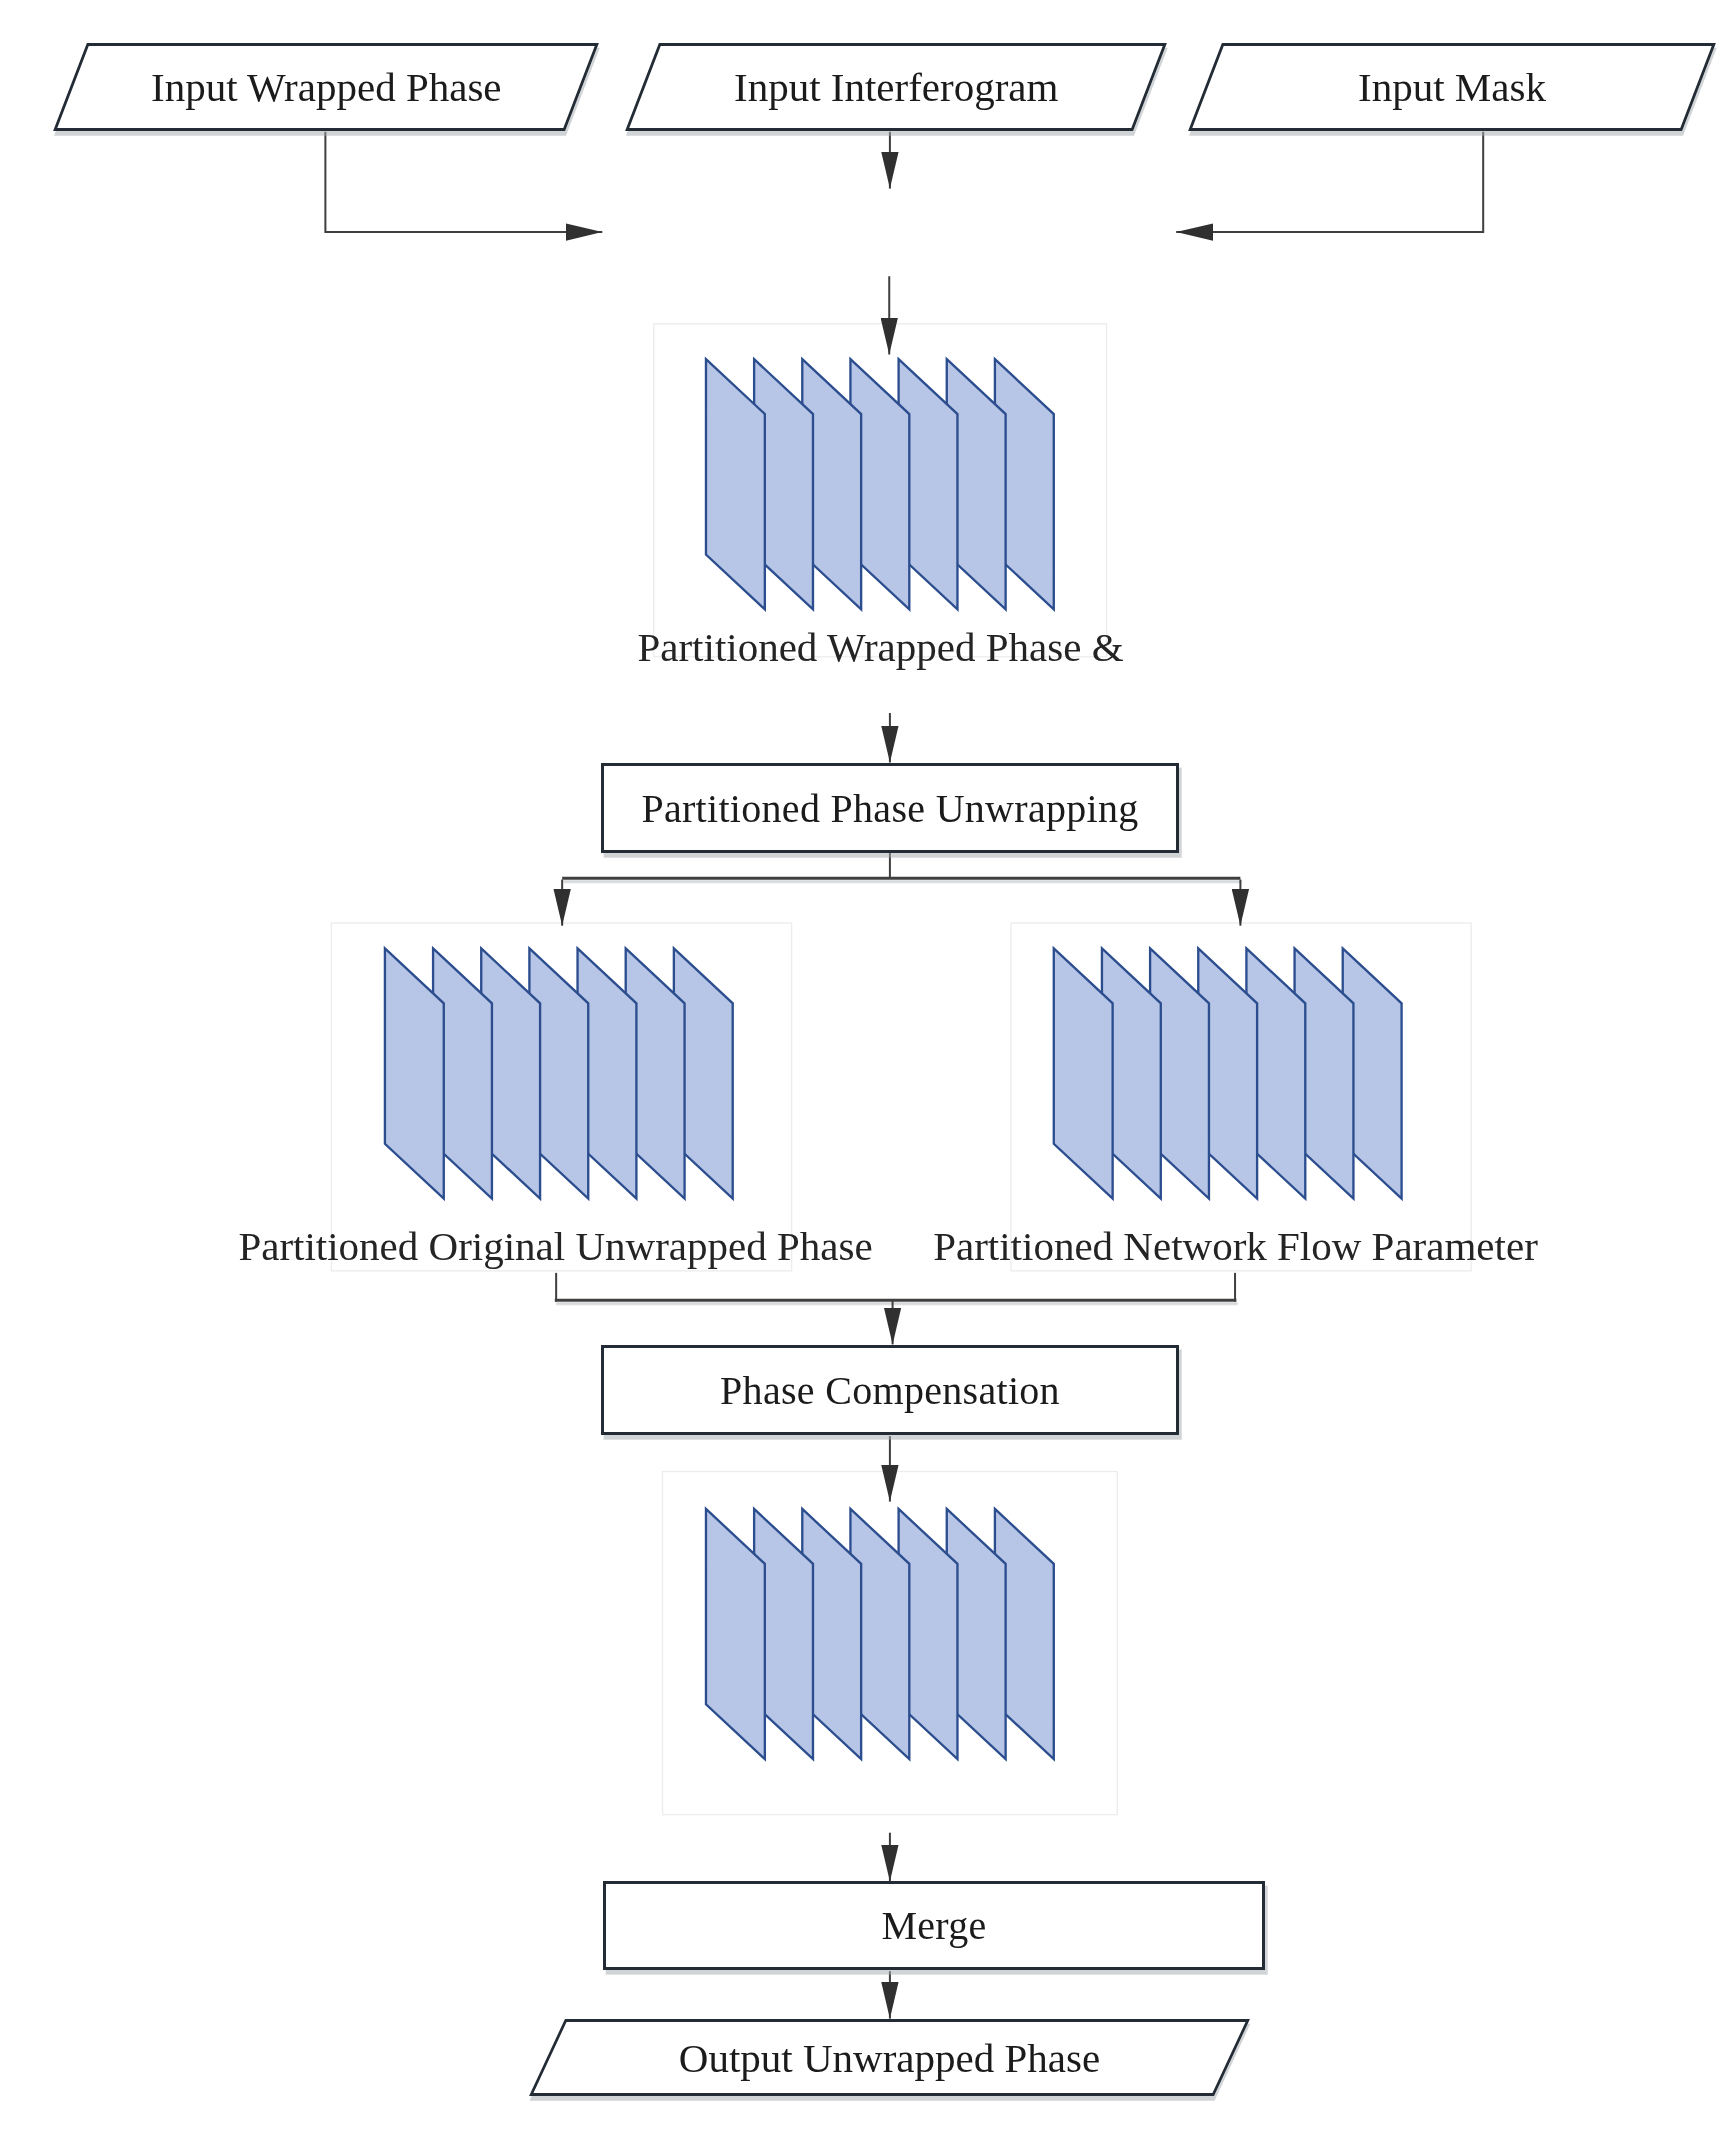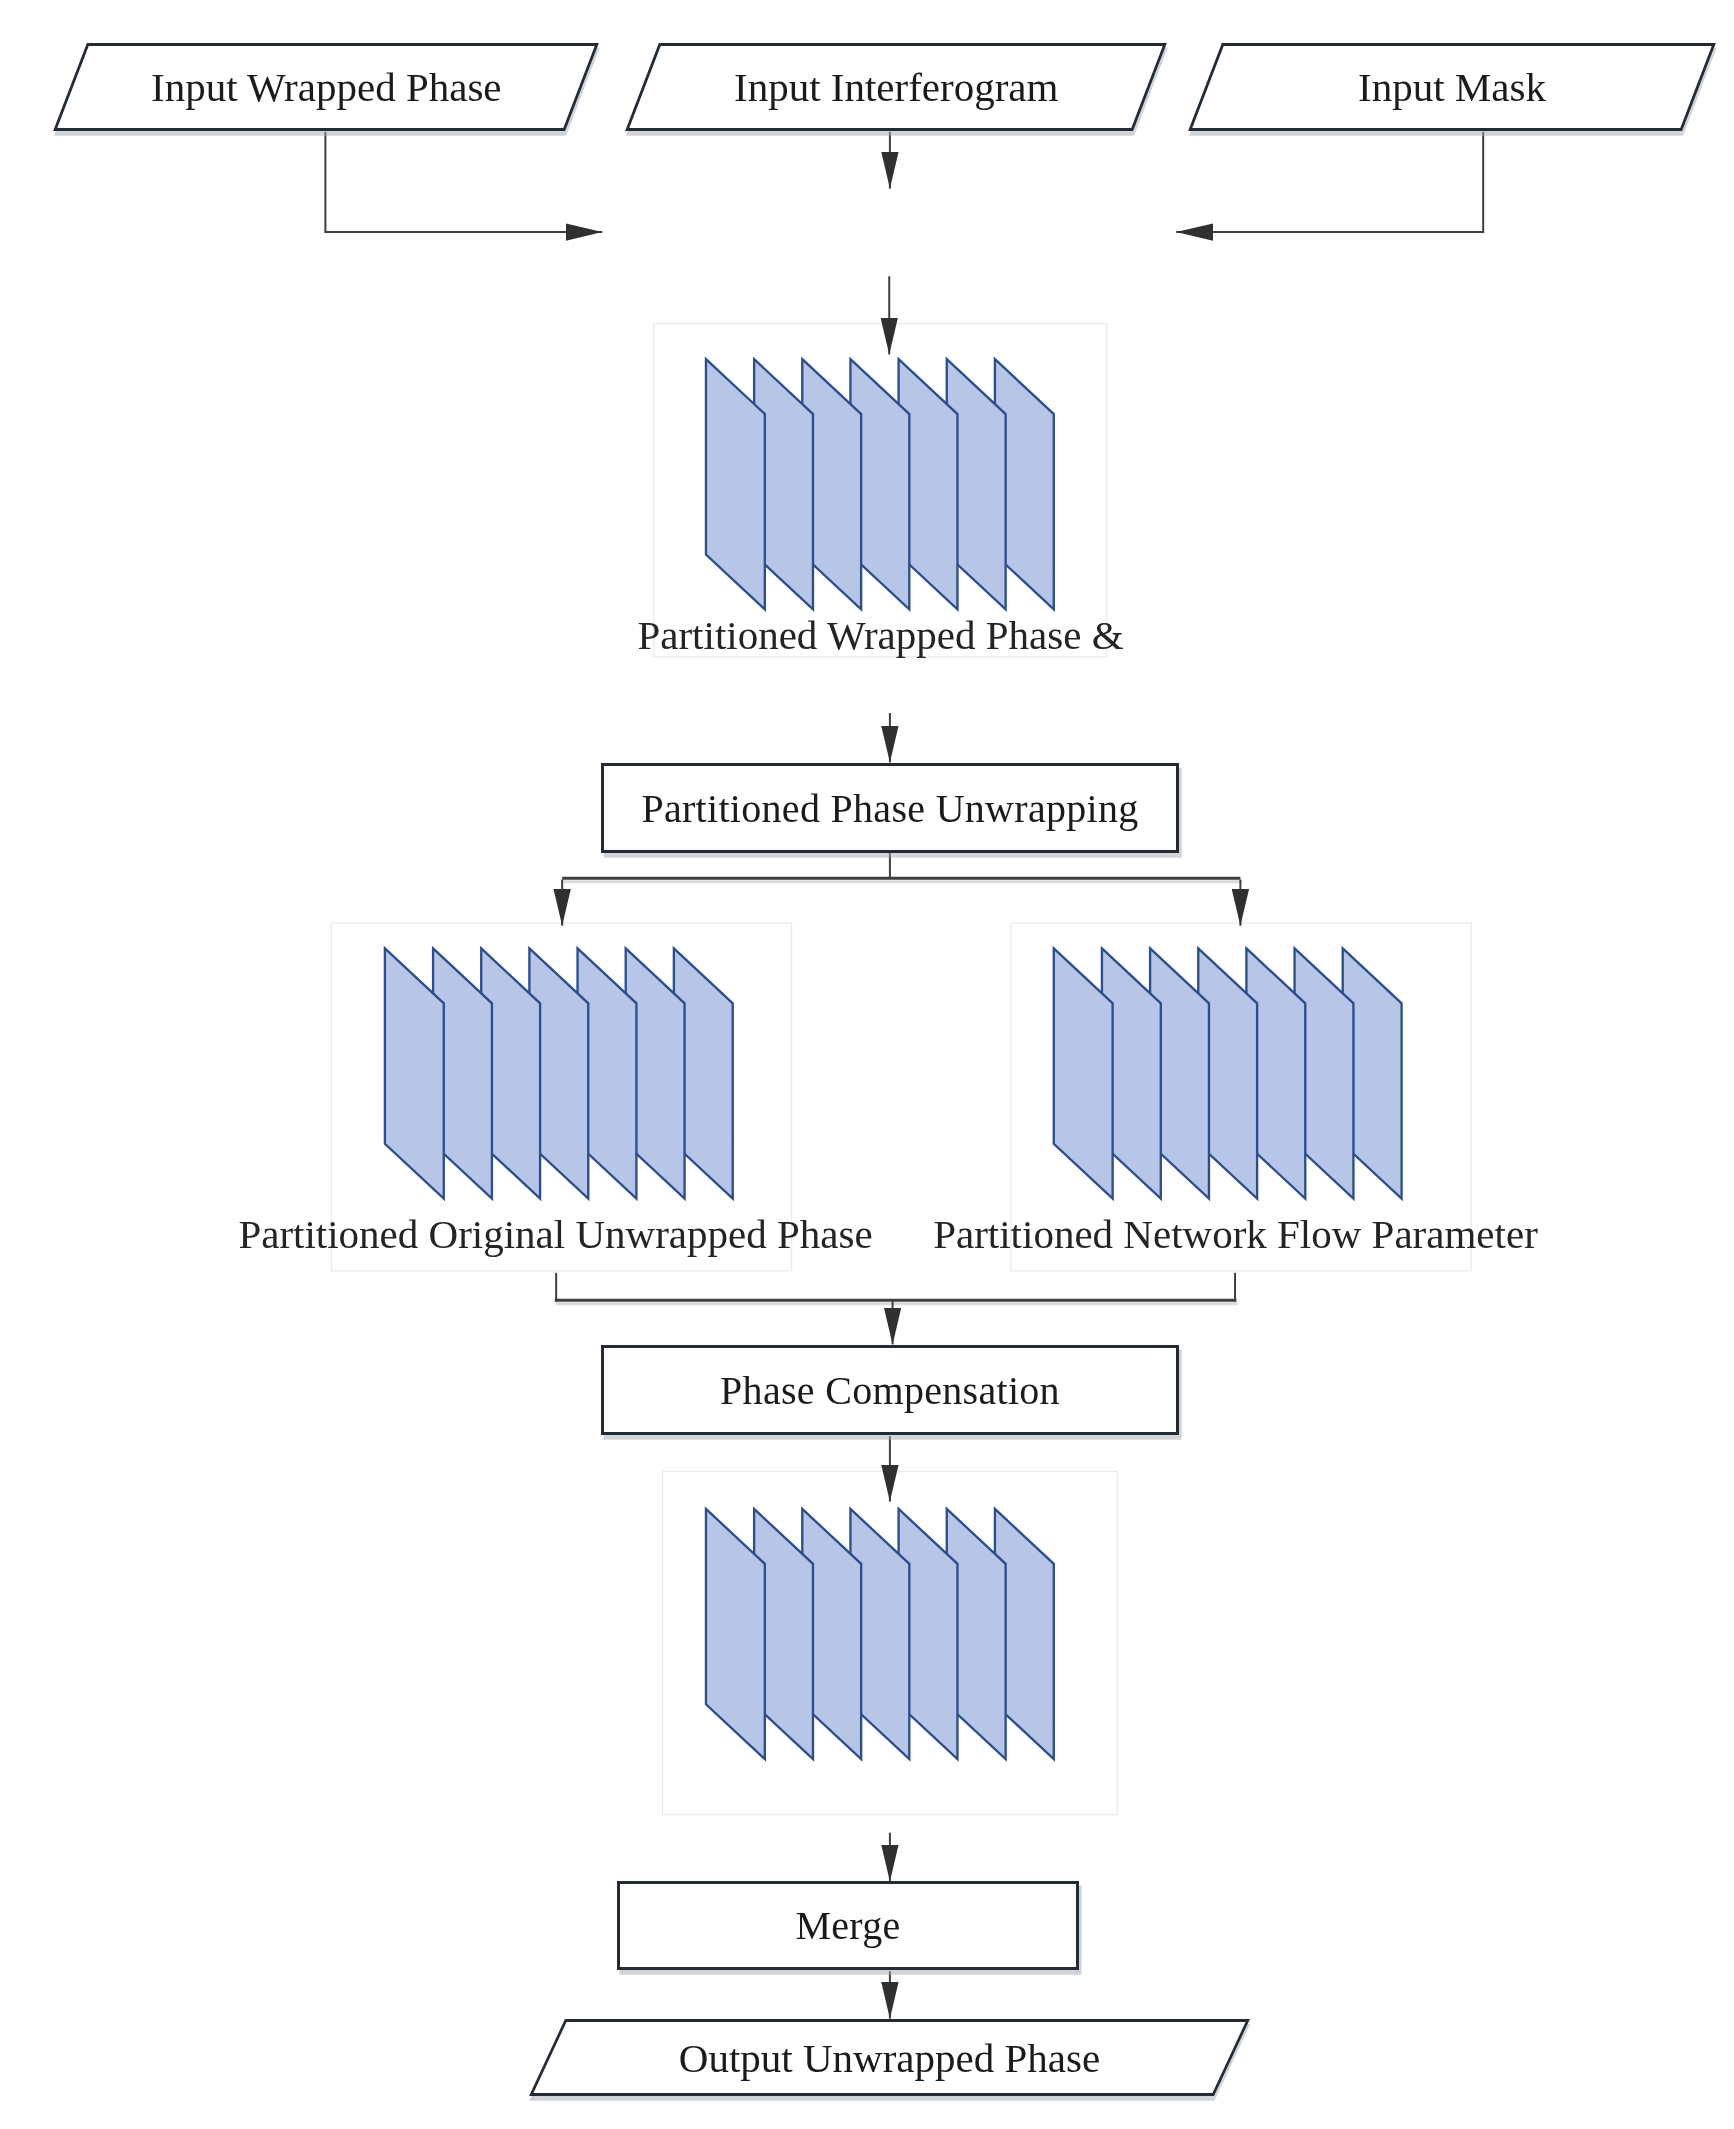--- a/index.html
+++ b/index.html
@@ -26,21 +26,21 @@
   }
   .pgram .unskew{transform:skewX(21deg);white-space:nowrap;}
 
   
   .pgram-out{transform:skewX(-25deg);}
   .pgram-out .unskew{transform:skewX(25deg);}
 
   
   .slabel{
     position:absolute;width:937px;text-align:center;
-    font-size:41px;line-height:56px;color:#242424;white-space:nowrap;
+    font-size:41px;line-height:56px;color:#242424;white-space:nowrap;margin-top:12px;
   }
   .conn{stroke:#3f3f3f;stroke-width:3;fill:none;}
   .conn-thick{stroke:#3f3f3f;stroke-width:4.5;fill:none;filter:drop-shadow(2px 5px 0 rgba(165,170,176,.45));}
   .grect{fill:none;stroke:#ececec;stroke-width:2;}
 </style>
 </head>
 <body>
 
 <div class="canvas">
 
@@ -127,21 +127,21 @@
   <div class="pgram" style="left:1205px;top:43px;width:494px;height:88px">
     <span class="unskew">Input Mask</span>
   </div>
 
   <div class="pbox" style="left:601px;top:1345px;width:578px;height:90px">
     <span>Phase Compensation</span>
   </div>
   <div class="pbox" style="left:601px;top:763px;width:578px;height:90px">
     <span>Partitioned Phase Unwrapping</span>
   </div>
-  <div class="pbox" style="left:617px;top:1881px;width:462px;height:89px">
+  <div class="pbox" style="left:603px;top:1881px;width:662px;height:89px">
     <span>Merge</span>
   </div>
 
   <div class="slabel" style="left:412px;top:607px">Partitioned Wrapped Phase &amp;</div>
   <div class="slabel" style="left:87px;top:1206px">Partitioned Original Unwrapped Phase</div>
   <div class="slabel" style="left:767px;top:1206px">Partitioned Network Flow Parameter</div>
 
   <div class="pgram pgram-out" style="left:547px;top:2019px;width:685px;height:77px">
     <span class="unskew">Output Unwrapped Phase</span>
   </div>

